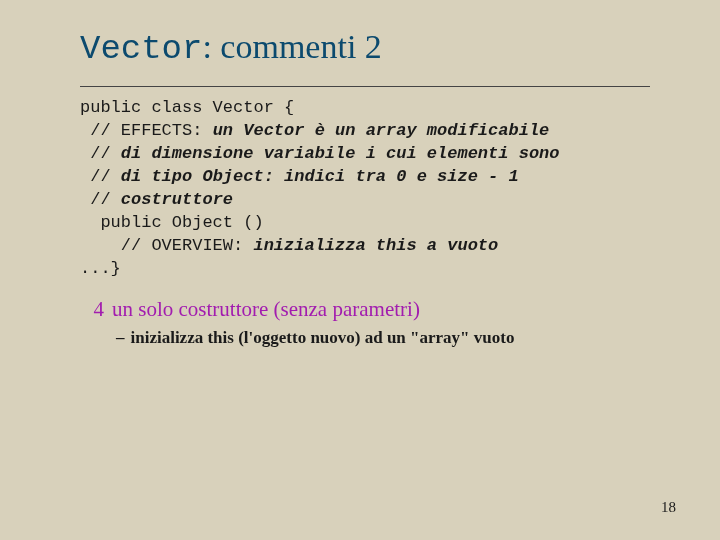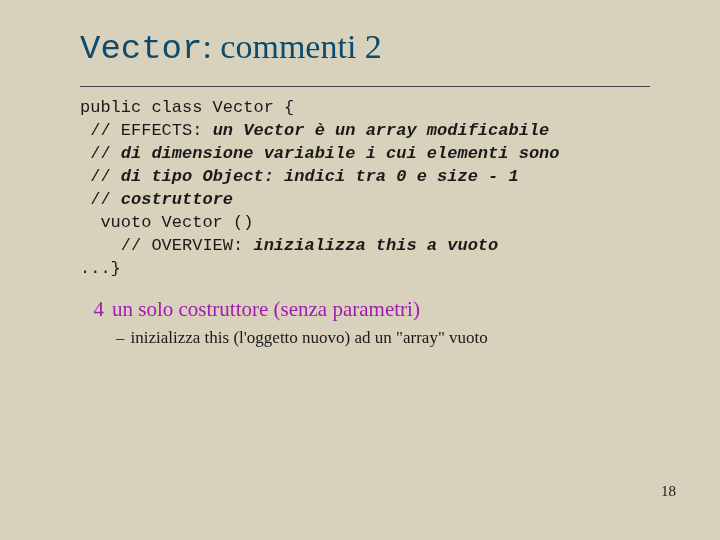--- a/index.html
+++ b/index.html
@@ -48,27 +48,28 @@
   .bullet .marker {
     display: inline-block;
     width: 24px;
     text-align: right;
     margin-right: 8px;
   }
   .subbullet {
     font-size: 17px;
     color: #1a1a1a;
     margin-left: 36px;
+    font-weight: bold;
   }
   .subbullet .dash {
     margin-right: 6px;
   }
   .pagenum {
     position: absolute;
-    bottom: 40px;
+    bottom: 24px;
     right: 44px;
     font-size: 15px;
     color: #1a1a1a;
   }
 </style>
 </head>
 <body>
 
 <div class="slide">
 
@@ -76,21 +77,21 @@
     <span class="mono">Vector</span><span>: commenti 2</span>
   </h1>
 
   <hr class="divider">
 
   <div class="code"><span>public class Vector {</span>
 <span> // EFFECTS: </span><span class="comment-italic">un Vector è un array modificabile</span>
 <span> // </span><span class="comment-italic">di dimensione variabile i cui elementi sono</span>
 <span> // </span><span class="comment-italic">di tipo Object: indici tra 0 e size - 1</span>
 <span> // </span><span class="comment-italic">costruttore</span>
-<span>  vuoto Vector ()</span>
+<span>  public Object ()</span>
 <span>    // OVERVIEW: </span><span class="comment-italic">inizializza this a vuoto</span>
 <span>...}</span></div>
 
   <div class="bullet">
     <span class="marker">4</span><span>un solo costruttore (senza parametri)</span>
   </div>
 
   <div class="subbullet">
     <span class="dash">–</span><span>inizializza this (l'oggetto nuovo) ad un "array" vuoto</span>
   </div>

